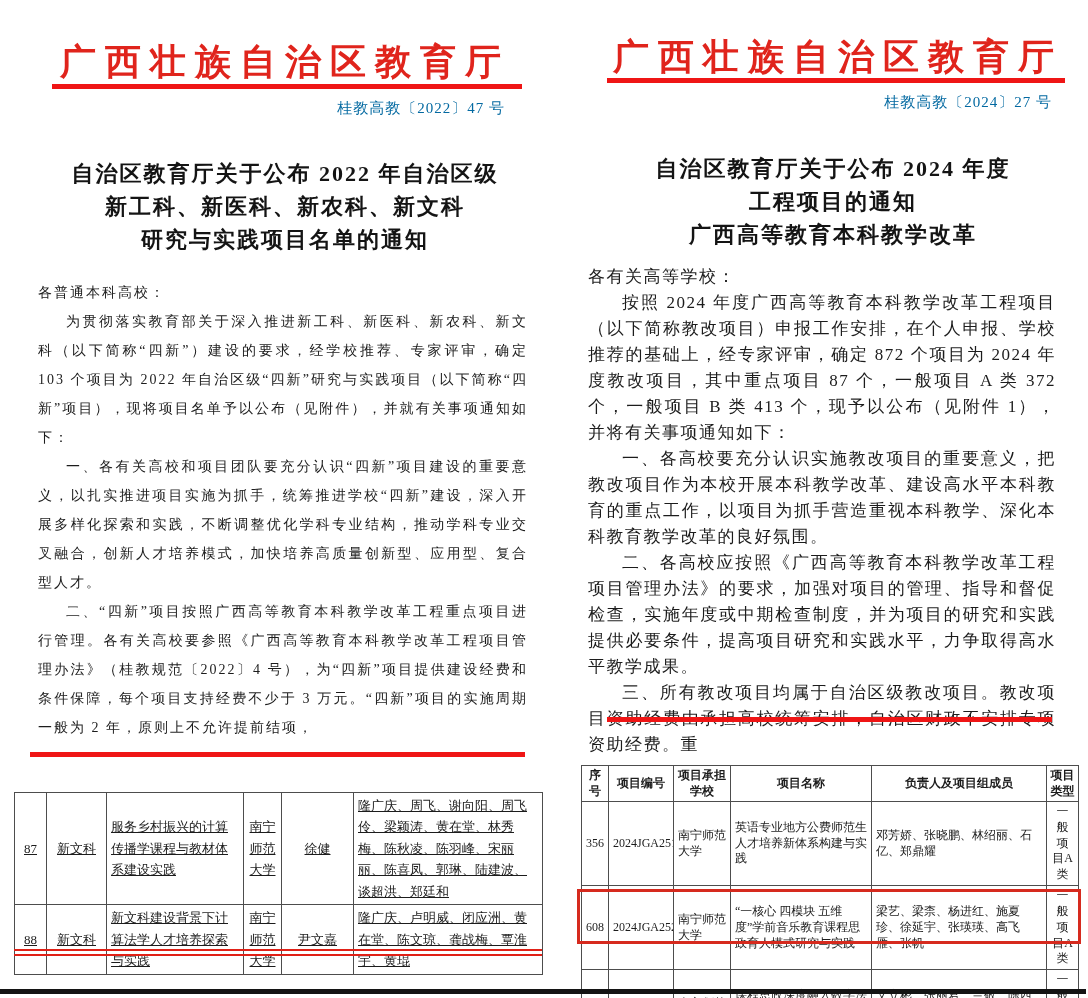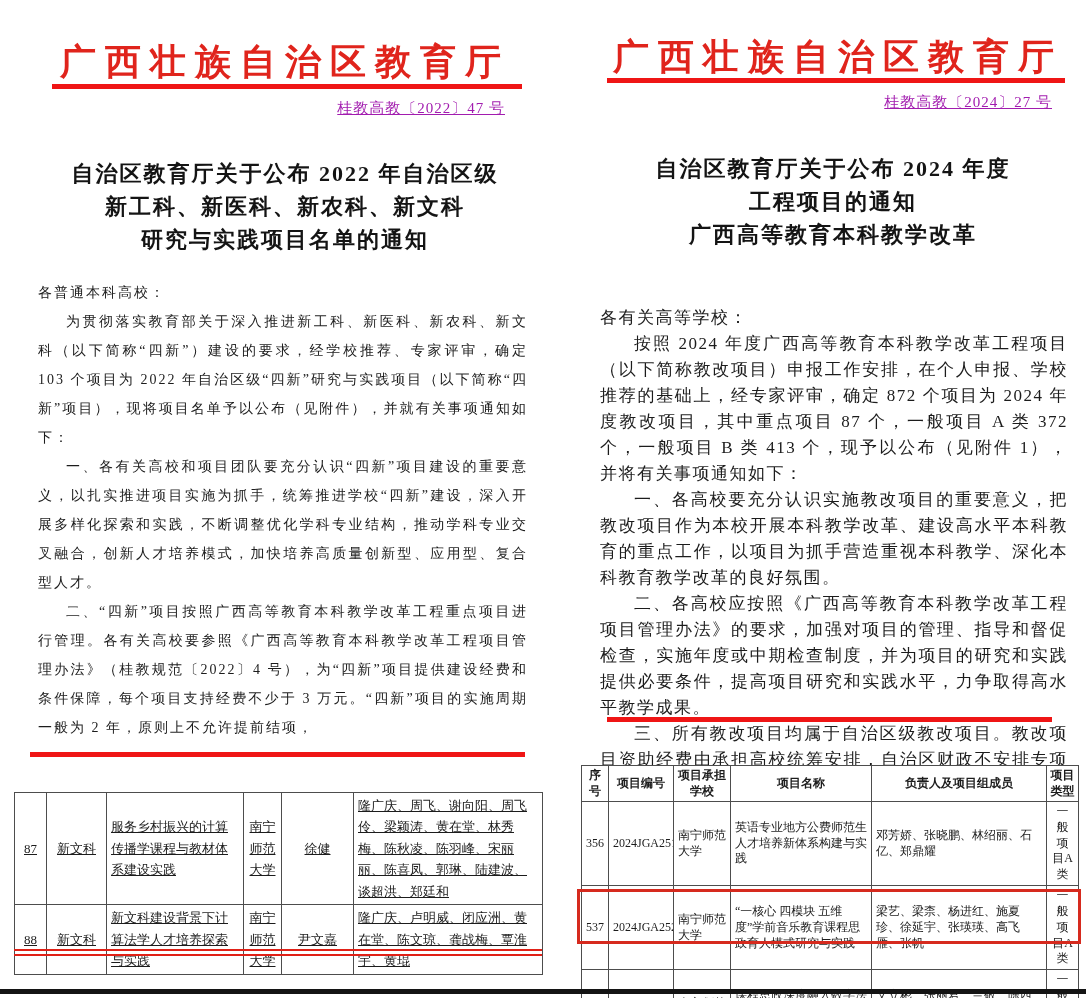--- a/index.html
+++ b/index.html
@@ -3,22 +3,22 @@
 <meta charset="utf-8">
 <style>
   html,body{margin:0;padding:0;background:#ffffff;}
   body{width:1088px;height:998px;position:relative;overflow:hidden;
        font-family:"Liberation Sans",sans-serif;color:#222;}
   .abs{position:absolute;}
   
   .agency{font-family:"Liberation Serif",serif;font-weight:700;color:#e0241c;
           font-size:36px;letter-spacing:9px;text-align:center;white-space:nowrap;}
   .red-rule{background:#ef1515;height:5px;}
-  .docnum{font-family:"Liberation Serif",serif;font-size:15px;color:#a21caf;
-          text-align:right;letter-spacing:1px;text-decoration:underline;}
+  .docnum{font-family:"Liberation Serif",serif;font-size:15px;color:#0369a1;
+          text-align:right;letter-spacing:1px;}
   
   .doc-title{font-family:"Liberation Serif",serif;font-weight:700;color:#141414;
              font-size:22px;text-align:center;letter-spacing:2px;line-height:33px;margin-top:10px;}
   
   .doc-body{font-family:"Liberation Serif",serif;color:#1c1c1c;text-align:justify;}
   .body-l{font-size:14px;line-height:29px;letter-spacing:2px;}
   .body-r{font-size:17px;line-height:26px;letter-spacing:1.5px;}
   .doc-body p{margin:0;text-indent:2em;}
   .doc-body .salute{text-indent:0;}
   
@@ -94,21 +94,21 @@
 <div>
   <div class="abs agency" style="left:593px;top:33px;width:490px;">广西壮族自治区教育厅</div>
   <div class="abs red-rule" style="left:607px;top:78px;width:458px;"></div>
   <div class="abs docnum" style="left:600px;top:93px;width:452px;">桂教高教〔2024〕27 号</div>
   <div class="abs doc-title" style="left:600px;top:142px;width:466px;" id="right-title">
       <div>自治区教育厅关于公布 2024 年度</div>
       <div>工程项目的通知</div>
       <div>广西高等教育本科教学改革</div>
     </div>
 
-  <div class="abs doc-body body-r" style="left:600px;top:264px;width:468px;margin-top:41px;" id="right-body">
+  <div class="abs doc-body body-r" style="left:588px;top:264px;width:468px;" id="right-body">
     <p class="salute">各有关高等学校：</p>
   <p>按照 2024 年度广西高等教育本科教学改革工程项目（以下简称教改项目）申报工作安排，在个人申报、学校推荐的基础上，经专家评审，确定 872 个项目为 2024 年度教改项目，其中重点项目 87 个，一般项目 A 类 372 个，一般项目 B 类 413 个，现予以公布（见附件 1），并将有关事项通知如下：</p>
       <p>一、各高校要充分认识实施教改项目的重要意义，把教改项目作为本校开展本科教学改革、建设高水平本科教育的重点工作，以项目为抓手营造重视本科教学、深化本科教育教学改革的良好氛围。</p>
       <p>二、各高校应按照《广西高等教育本科教学改革工程项目管理办法》的要求，加强对项目的管理、指导和督促检查，实施年度或中期检查制度，并为项目的研究和实践提供必要条件，提高项目研究和实践水平，力争取得高水平教学成果。</p>
       <p>三、所有教改项目均属于自治区级教改项目。教改项目资助经费由承担高校统筹安排，自治区财政不安排专项资助经费。重</p>
     </div>
 
   <div class="abs divider" style="left:607px;top:717px;width:445px;"></div>
 
   <table class="abs tbl-r" style="left:581px;top:765px;width:497px;" id="right-table">
@@ -133,21 +133,21 @@
     <tbody>
         <tr style="height: 46px;">
           <td class="c">356</td>
           <td class="c">2024JGA251</td>
           <td class="lft">南宁师范大学</td>
           <td class="lft">英语专业地方公费师范生人才培养新体系构建与实践</td>
           <td class="lft">邓芳娇、张晓鹏、林绍丽、石亿、郑鼎耀</td>
           <td class="c">一般项目A 类</td>
         </tr>
         <tr style="height: 46px;">
-          <td class="c">537</td>
+          <td class="c">608</td>
           <td class="c">2024JGA252</td>
           <td class="lft">南宁师范大学</td>
           <td class="lft">“一核心 四模块 五维度”学前音乐教育课程思政育人模式研究与实践</td>
           <td class="lft">梁艺、梁柰、杨进红、施夏珍、徐延宇、张瑛瑛、高飞雁、张帆</td>
           <td class="c">一般项目A 类</td>
         </tr>
         <tr style="height: 46px;">
           <td class="c">358</td>
           <td class="c">2024JGA253</td>
           <td class="lft">南宁师范大学</td>

